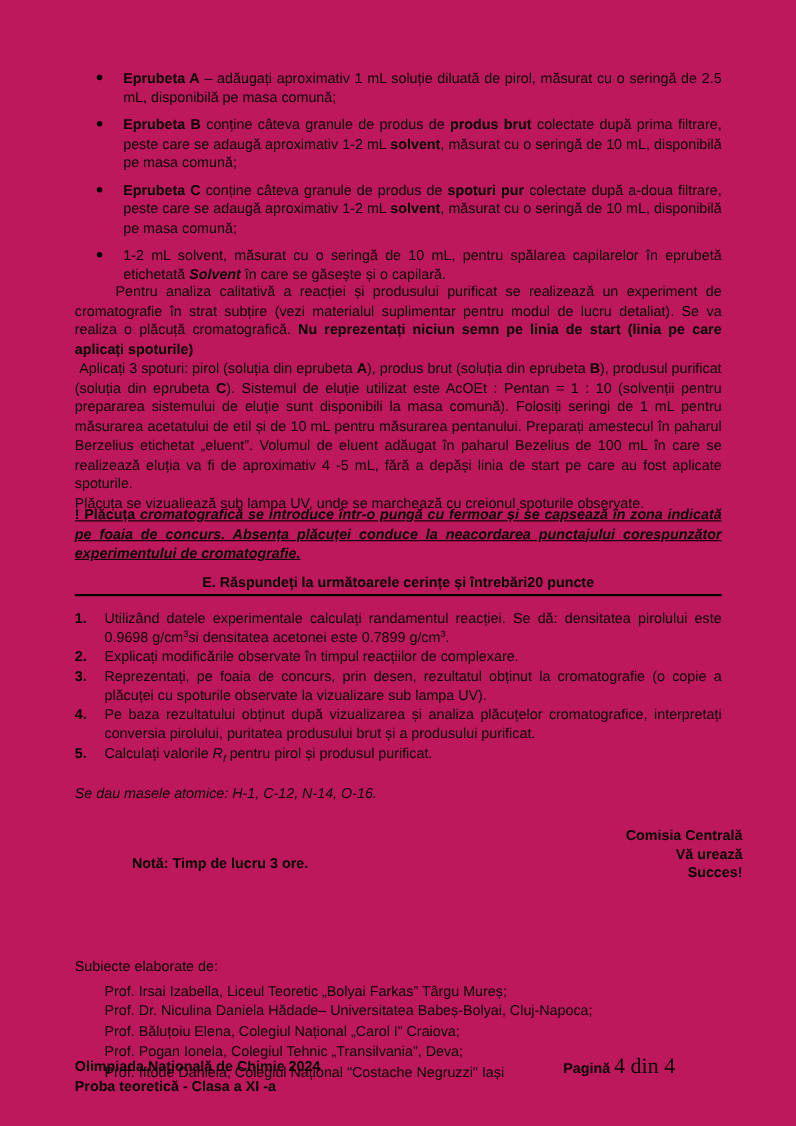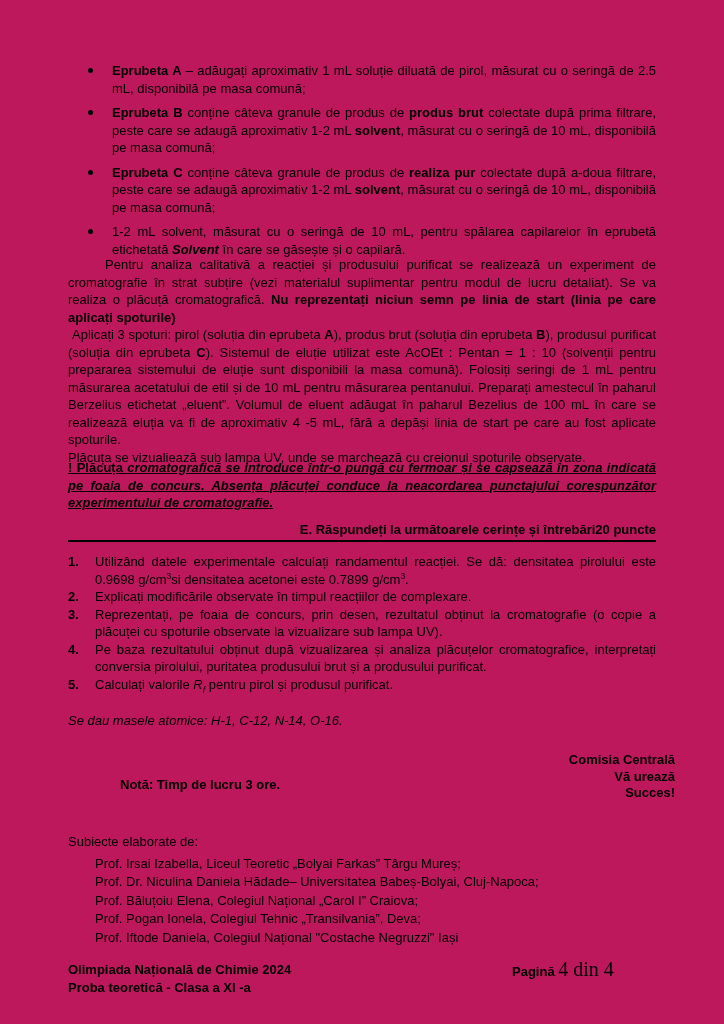--- a/index.html
+++ b/index.html
@@ -18,21 +18,21 @@
   
   .bullet{position:relative;padding-left:44px;margin-bottom:7px;}
   .dot{position:absolute;left:20px;top:6px;width:5px;height:5px;border-radius:50%;background:#000;}
   
   .p1{text-indent:37px;}
   .p2{text-indent:4px;}
   
   .warning{font-weight:bold;text-decoration:underline;}
   .warning .it{font-style:italic;}
   
-  .section-e{display:flex;justify-content:flex-end;font-weight:bold;border-bottom:2px solid #000;padding-bottom:1px;}
+  .section-e{display:flex;justify-content:center;font-weight:bold;border-bottom:2px solid #000;padding-bottom:1px;}
   
   .q{position:relative;padding-left:27px;}
   .q .num{position:absolute;left:0;top:0;font-weight:bold;}
   sup{font-size:8.5px;vertical-align:super;line-height:0;}
   sub.f{font-size:9px;vertical-align:sub;line-height:0;font-style:italic;}
   
   .note{font-weight:bold;padding-left:40px;}
   .commission{font-weight:bold;line-height:16.5px;}
   
   .authors-list{margin-top:4px;}
@@ -51,21 +51,21 @@
     <div class="bullet">
       <span class="dot"></span>
       <b>Eprubeta A</b><span> – adăugați aproximativ 1 mL soluție diluată de pirol, măsurat cu o seringă de 2.5 mL, disponibilă pe masa comună;</span>
     </div>
     <div class="bullet">
       <span class="dot"></span>
       <b>Eprubeta B</b><span> conține câteva granule de produs de </span><b>produs brut</b><span> colectate după prima filtrare, peste care se adaugă aproximativ 1-2 mL </span><b>solvent</b><span>, măsurat cu o seringă de 10 mL, disponibilă pe masa comună;</span>
     </div>
     <div class="bullet">
       <span class="dot"></span>
-      <b>Eprubeta C</b><span> conține câteva granule de produs de </span><b>realiza pur</b><span> colectate după a-doua filtrare, peste care se adaugă aproximativ 1-2 mL </span><b>solvent</b><span>, măsurat cu o seringă de 10 mL, disponibilă pe masa comună;</span>
+      <b>Eprubeta C</b><span> conține câteva granule de produs de </span><b>spoturi pur</b><span> colectate după a-doua filtrare, peste care se adaugă aproximativ 1-2 mL </span><b>solvent</b><span>, măsurat cu o seringă de 10 mL, disponibilă pe masa comună;</span>
     </div>
     <div class="bullet">
       <span class="dot"></span>
       <span>1-2 mL solvent, măsurat cu o seringă de 10 mL, pentru spălarea capilarelor în eprubetă etichetată </span><b class="it">Solvent</b><span> în care se găsește și o capilară.</span>
     </div>
   </div>
 
   <div class="blk just" style="top:256px;">
     <div class="p1">
       <span>Pentru analiza calitativă a reacției și produsului purificat se realizează un experiment de cromatografie în strat subțire (vezi materialul suplimentar pentru modul de lucru detaliat). Se va realiza o plăcuță cromatografică. </span><b>Nu reprezentați niciun semn pe linia de start (linia pe care aplicați spoturile)</b>
@@ -110,21 +110,21 @@
 
   <div class="blk it" style="top:712px;">Se dau masele atomice: H-1, C-12, N-14, O-16.</div>
 
   <div class="blk note" style="top:776px;left:80px;width:300px;">Notă: Timp de lucru 3 ore.</div>
   <div class="blk commission" style="top:752px;left:395px;width:280px;text-align:right;">
     <div>Comisia Centrală</div>
     <div>Vă urează</div>
     <div>Succes!</div>
   </div>
 
-  <div class="blk" style="top:833px;">
+  <div class="blk" style="top:870px;">
     <div>Subiecte elaborate de:</div>
     <div class="authors-list">
       <div class="author">Prof. Irsai Izabella, Liceul Teoretic „Bolyai Farkas” Târgu Mureș;</div>
       <div class="author">Prof. Dr. Niculina Daniela Hădade– Universitatea Babeș-Bolyai, Cluj-Napoca;</div>
       <div class="author">Prof. Băluțoiu Elena, Colegiul Național „Carol I” Craiova;</div>
       <div class="author">Prof. Pogan Ionela, Colegiul Tehnic „Transilvania”, Deva;</div>
       <div class="author">Prof. Iftode Daniela, Colegiul Național  "Costache Negruzzi" Iași</div>
     </div>
   </div>
 

